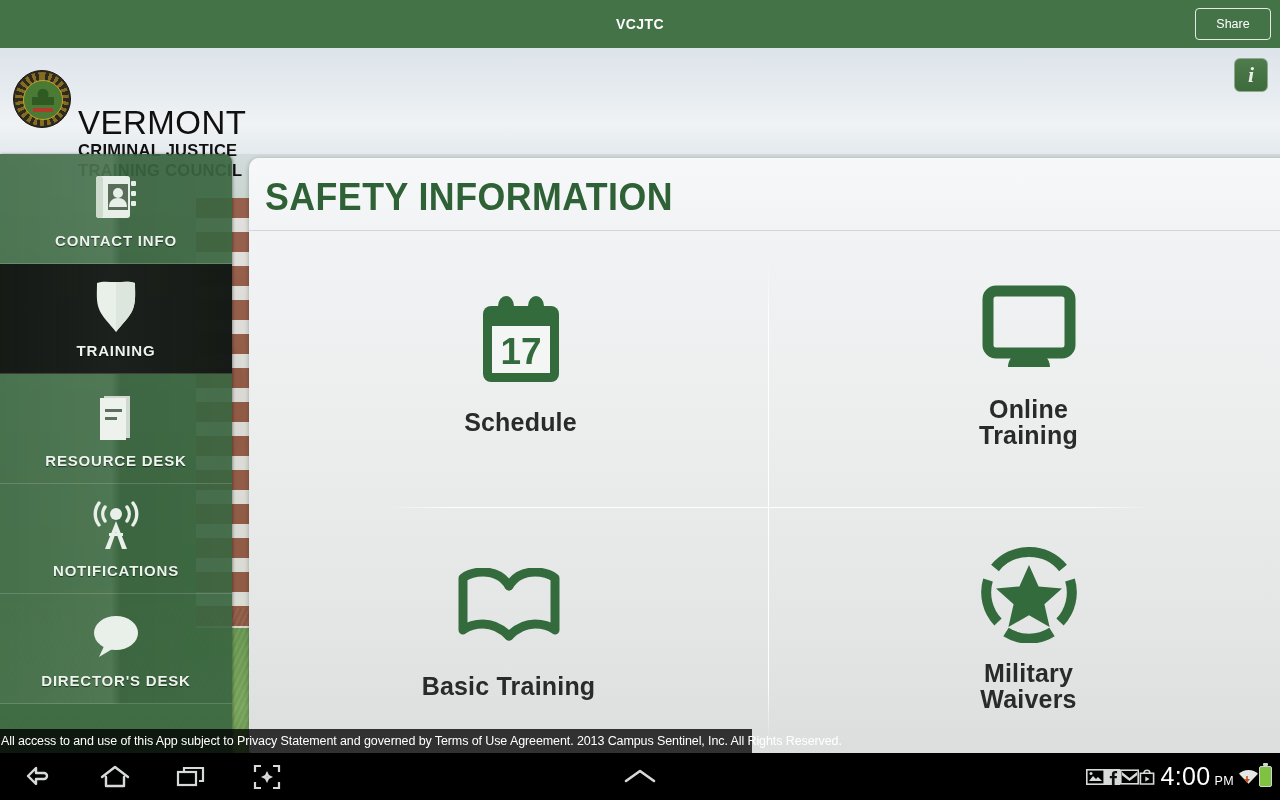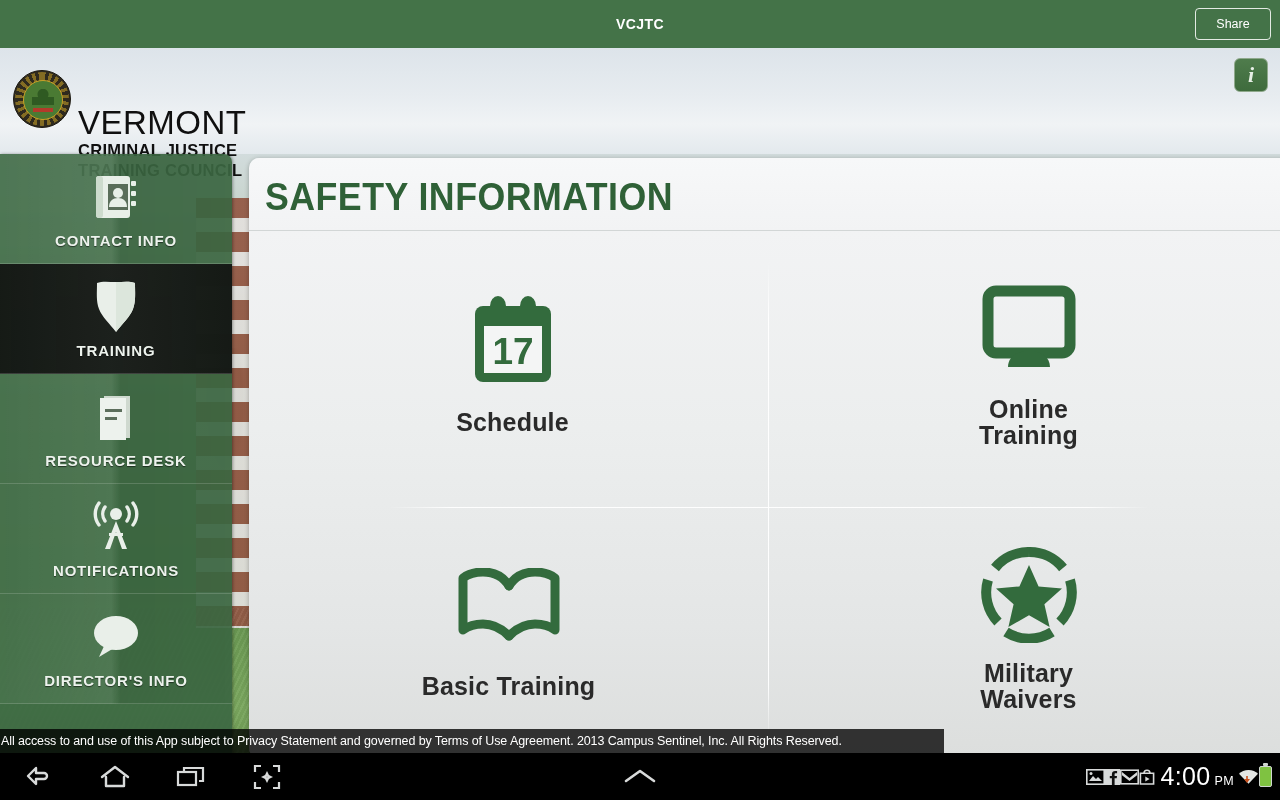--- a/index.html
+++ b/index.html
@@ -321,21 +321,21 @@
   }
   .tile {
     position: absolute;
     width: 519px; height: 263px;
     display: flex;
     flex-direction: column;
     align-items: center;
     justify-content: center;
     cursor: pointer;
   }
-  .tile.tl { left: 4px;   top: 0; }
+  .tile.tl { left: 12px;   top: 0; }
   .tile.tr { left: 520px; top: 0; }
   .tile.bl { left: 0;   top: 264px; }
   .tile.br { left: 520px; top: 264px; }
 
   .tile-icon {
     height: 106px;
     display: flex;
     align-items: center;
     justify-content: center;
   }
@@ -346,21 +346,21 @@
     font-weight: bold;
     text-align: center;
     line-height: 26px;
     letter-spacing: 0.2px;
   }
 
   
   .legal {
     position: absolute;
     left: 0; top: 681px;
-    width: 944px; height: 24px;
+    width: 752px; height: 24px;
     background: rgba(0,0,0,0.78);
     display: flex;
     align-items: center;
     z-index: 20;
   }
   .legal-text {
     color: #ffffff;
     font-size: 12.5px;
     white-space: nowrap;
     letter-spacing: -0.1px;
@@ -521,21 +521,21 @@
         <div class="nav-label">NOTIFICATIONS</div>
       </div>
 
       <div class="nav-item">
         <div class="nav-icon">
           <svg width="58" height="48" viewBox="0 0 58 48" aria-hidden="true">
             <ellipse cx="29" cy="20" rx="22" ry="17" fill="#e9efe9"></ellipse>
             <path d="M18 31l-6 13 15-9z" fill="#e9efe9"></path>
           </svg>
         </div>
-        <div class="nav-label">DIRECTOR'S INFO</div>
+        <div class="nav-label">DIRECTOR'S DESK</div>
       </div>
 
     </div>
 
     <div class="panel">
       <div class="panel-title">SAFETY INFORMATION</div>
       <div class="panel-title-rule"></div>
 
       <div class="tiles">
         <div class="grid-v"></div>

